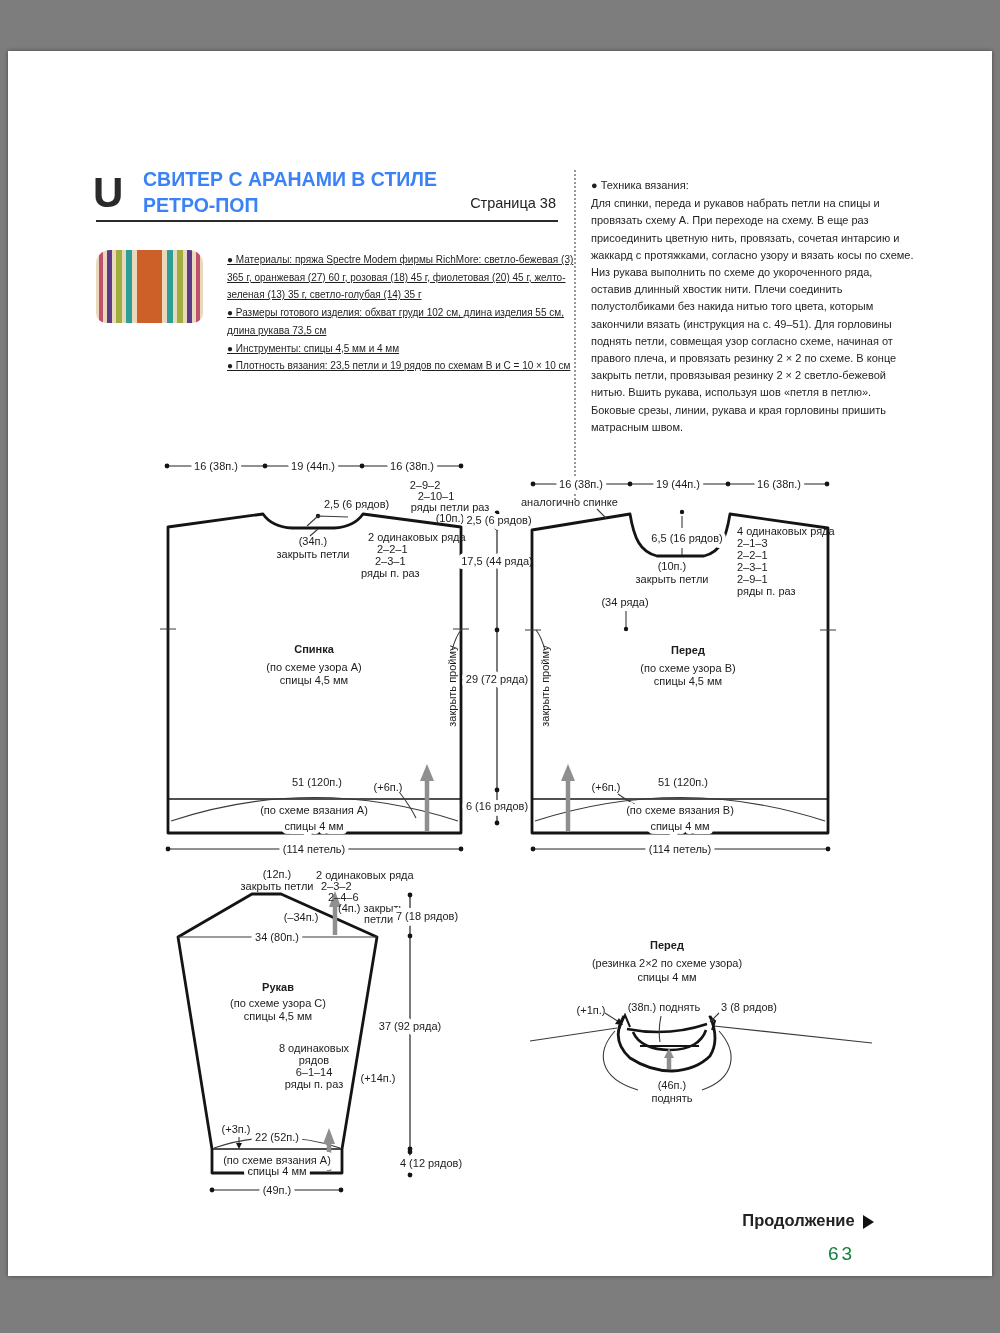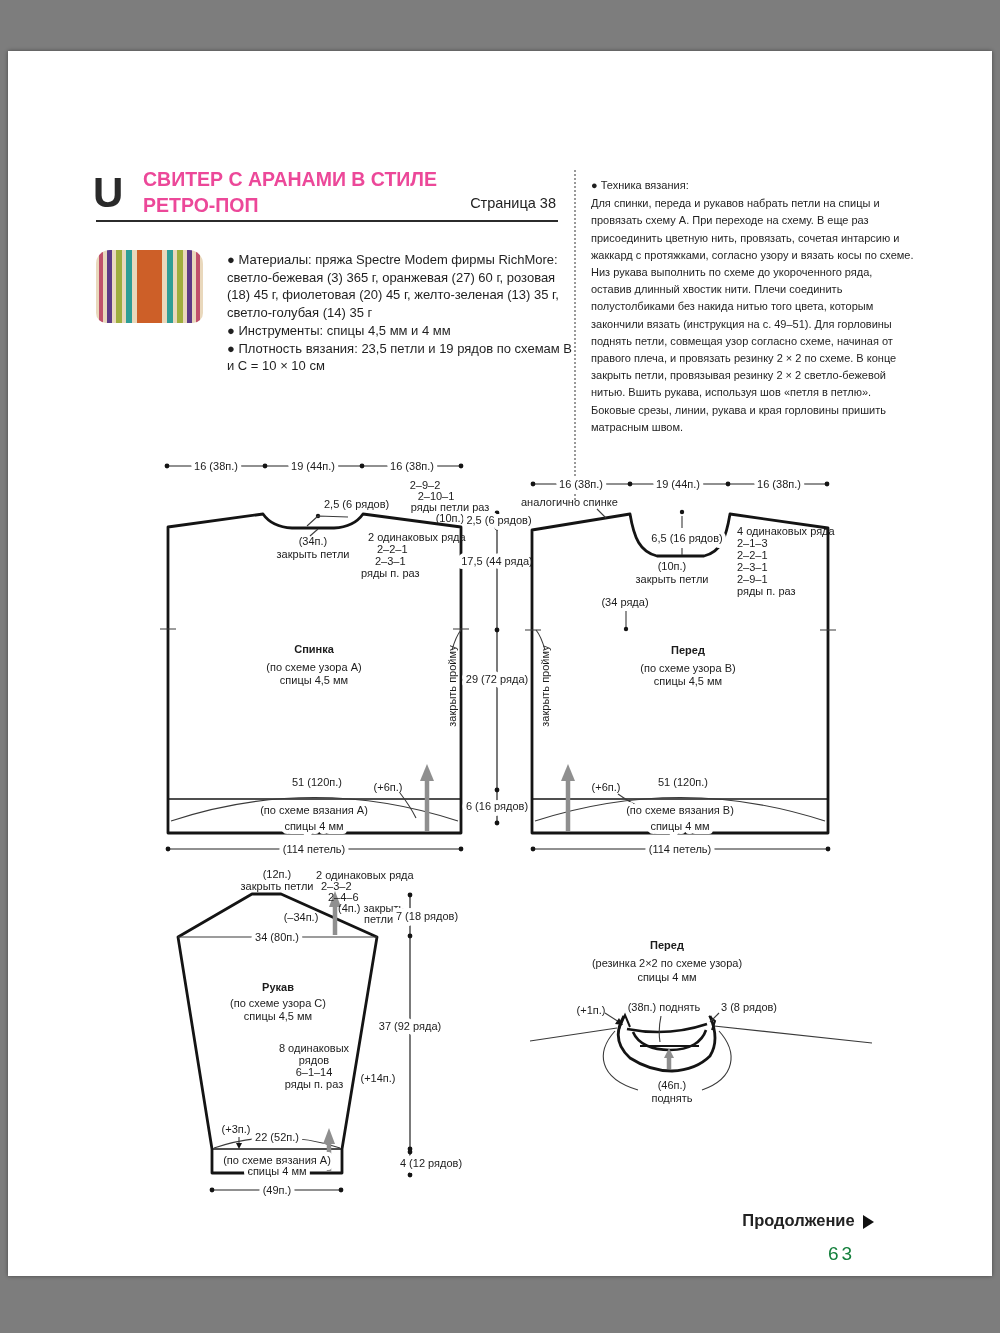--- a/index.html
+++ b/index.html
@@ -1,34 +1,34 @@
 <!DOCTYPE html>
 <html><head>
 <meta charset="utf-8">
 <style>
   html,body{margin:0;padding:0;background:#7d7d7d;width:1000px;height:1333px;overflow:hidden;
     font-family:"Liberation Sans",sans-serif;color:#1f1f1f;}
   .page{position:absolute;left:8px;top:51px;width:984px;height:1225px;background:#ffffff;
     box-shadow:0 0 4px rgba(0,0,0,.45);}
   
   .u-letter{position:absolute;left:85px;top:118px;font-size:42px;font-weight:bold;color:#2a2a2a;}
-  .title{position:absolute;left:135px;top:115px;font-size:19.5px;font-weight:bold;line-height:26px;color:#ec4899;}
+  .title{position:absolute;left:135px;top:115px;font-size:19.5px;font-weight:bold;line-height:26px;color:#3b82f6;}
   .page-ref{position:absolute;left:348px;top:144px;width:200px;text-align:right;font-size:14.5px;color:#222;}
   .rule{position:absolute;left:88px;top:169px;width:462px;height:2px;background:#2b2b2b;}
   
   .thumb{position:absolute;left:88px;top:199px;width:107px;height:73px;border-radius:14px 14px 10px 10px;
     background:linear-gradient(90deg,
       #e9d8bc 0%,#e9d8bc 3%,#c0516b 3%,#c0516b 7%,#e9d8bc 7%,#e9d8bc 10%,
       #5d3a86 10%,#5d3a86 15%,#e9d8bc 15%,#e9d8bc 19%,#9fae3e 19%,#9fae3e 24%,
       #e9d8bc 24%,#e9d8bc 28%,#2f9e96 28%,#2f9e96 34%,#e9d8bc 34%,#e9d8bc 38%,
       #cd5f28 38%,#cd5f28 62%,#e9d8bc 62%,#e9d8bc 66%,#2f9e96 66%,#2f9e96 72%,
       #e9d8bc 72%,#e9d8bc 76%,#9fae3e 76%,#9fae3e 81%,#e9d8bc 81%,#e9d8bc 85%,
       #5d3a86 85%,#5d3a86 90%,#e9d8bc 90%,#e9d8bc 93%,#c0516b 93%,#c0516b 97%,#e9d8bc 97%);}
   
-  .materials{position:absolute;left:219px;top:200px;width:347px;font-size:13px;line-height:17.7px;}
+  .materials{position:absolute;left:219px;top:200px;width:347px;font-size:10px;line-height:17.7px;text-decoration:underline;}
   .materials p{margin:0;}
   .divider{position:absolute;left:566px;top:119px;height:330px;border-left:2px dotted #999;}
   .tech{position:absolute;left:583px;top:126px;width:324px;font-size:11px;line-height:17.2px;}
   .tech .h{margin:0 0 1px 0;}
   .tech .b{margin:0;}
   
   svg.diag{position:absolute;left:0;top:0;width:1000px;height:1333px;}
   svg.diag text{font-family:"Liberation Sans",sans-serif;font-size:11px;fill:#1c1c1c;}
   .tc{text-anchor:middle;}
   .s10{font-size:10.5px;}
@@ -57,20 +57,21 @@
     <div>СВИТЕР С АРАНАМИ В СТИЛЕ</div>
     <div>РЕТРО-ПОП</div>
   </div>
   <div class="page-ref">Страница 38</div>
   <div class="rule"></div>
 
   <div class="thumb"></div>
 
   <div class="materials">
     <p>● Материалы: пряжа Spectre Modem фирмы RichMore: светло-бежевая (3) 365 г, оранжевая (27) 60 г, розовая (18) 45 г, фиолетовая (20) 45 г, желто-зеленая (13) 35 г, светло-голубая (14) 35 г</p>
+    <p>● Размеры готового изделия: обхват груди 102 см, длина изделия 55 см, длина рукава 73,5 см</p>
     <p>● Инструменты: спицы 4,5 мм и 4 мм</p>
     <p>● Плотность вязания: 23,5 петли и 19 рядов по схемам B и C = 10 × 10 см</p>
   </div>
 
   <div class="divider"></div>
 
   <div class="tech">
     <p class="h">● Техника вязания:</p>
     <p class="b">Для спинки, переда и рукавов набрать петли на спицы и провязать схему А. При переходе на схему. В еще раз присоединить цветную нить, провязать, сочетая интарсию и жаккард с протяжками, согласно узору и вязать косы по схеме. Низ рукава выполнить по схеме до укороченного ряда, оставив длинный хвостик нити. Плечи соединить полустолбиками без накида нитью того цвета, которым закончили вязать (инструкция на с. 49–51). Для горловины поднять петли, совмещая узор согласно схеме, начиная от правого плеча, и провязать резинку 2 × 2 по схеме. В конце закрыть петли, провязывая резинку 2 × 2 светло-бежевой нитью. Вшить рукава, используя шов «петля в петлю». Боковые срезы, линии, рукава и края горловины пришить матрасным швом.</p>
   </div>

